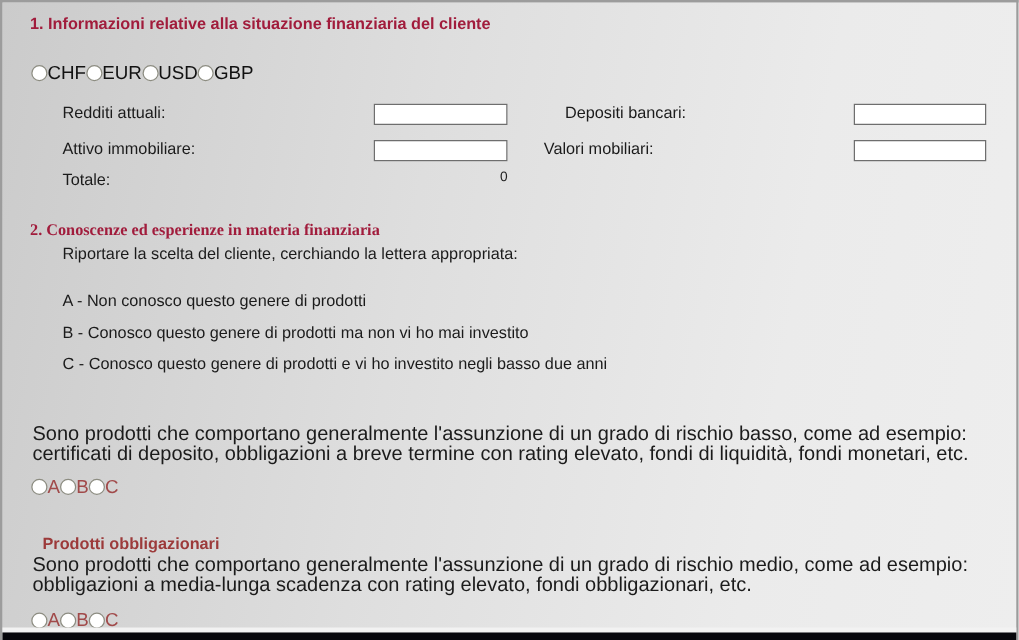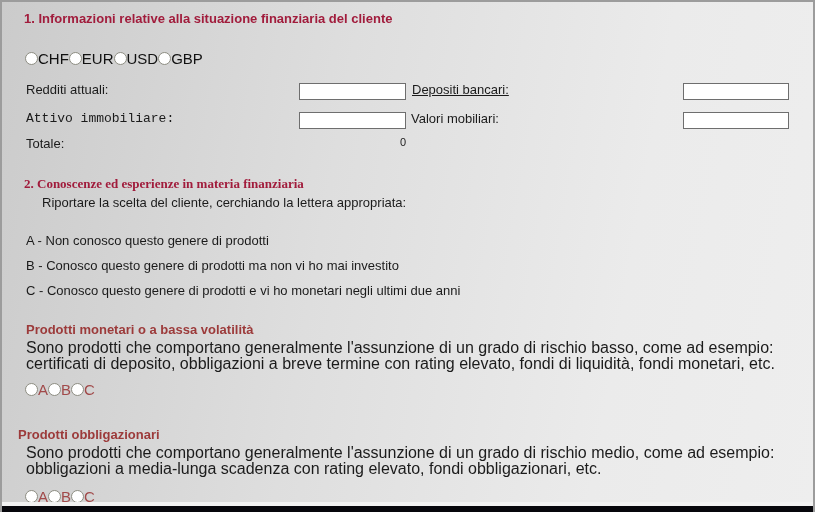--- a/index.html
+++ b/index.html
@@ -9,21 +9,21 @@
     box-sizing:border-box;
     border:2px solid #9c9c9c;border-bottom:none;
     background:linear-gradient(100deg,#cbcbcb 0%,#dedede 40%,#ebebeb 75%,#eeeeee 100%);
     font-family:"Liberation Sans","DejaVu Sans",sans-serif;
     color:#1b1b1b;
     overflow:hidden;
   }
   .abs{position:absolute;}
   .sec-title{font-size:13px;font-weight:bold;color:#a11c3c;white-space:nowrap;text-align:right;}
   .sub-title{font-size:13px;font-weight:bold;color:#9c3a3a;white-space:nowrap;}
-  .lbl{font-size:13px;white-space:nowrap;}
+  .lbl{font-size:13px;white-space:nowrap;margin-left:24px;}
   .body-txt{font-size:16px;line-height:15.5px;}
   .radio{
     display:inline-block;width:11px;height:11px;
     border:1px solid #8d8d82;border-radius:50%;
     background:#fff;vertical-align:middle;
     box-sizing:content-box;cursor:pointer;
   }
   .radio-row{display:flex;align-items:center;}
   .cur-label{font-size:15px;color:#111;cursor:pointer;}
   .abc-label{font-size:15px;color:#a14a4a;cursor:pointer;}
@@ -49,50 +49,49 @@
       <span class="radio"></span>
       <span class="cur-label">EUR</span>
       <span class="radio"></span>
       <span class="cur-label">USD</span>
       <span class="radio"></span>
       <span class="cur-label">GBP</span>
   </div>
 
   <div class="abs lbl" style="left:24px;top:80px;">Redditi attuali:</div>
   <input class="abs field-input" style="left: 297px; top: 81px;" type="text" value="">
-  <div class="abs lbl" style="left:410px;top:80px;text-decoration:underline;">Depositi bancari:</div>
+  <div class="abs lbl" style="left:426px;top:80px;">Depositi bancari:</div>
   <input class="abs field-input" style="left: 681px; top: 81px; width: 106px;" type="text" value="">
 
-  <div class="abs lbl" style="left:24px;top:109px;font-family:Liberation Mono, monospace;">Attivo immobiliare:</div>
+  <div class="abs lbl" style="left:24px;top:109px;">Attivo immobiliare:</div>
   <input class="abs field-input" style="left: 297px; top: 110px;" type="text" value="">
   <div class="abs lbl" style="left:409px;top:109px;">Valori mobiliari:</div>
   <input class="abs field-input" style="left: 681px; top: 110px; width: 106px;" type="text" value="">
 
   <div class="abs lbl" style="left:24px;top:134px;">Totale:</div>
   <div class="abs totale-val" style="left:398px;top:134px;">0</div>
 
   <div class="abs sec-title" style="left:22px;top:174px;font-family:Liberation Serif, serif;">2. Conoscenze ed esperienze in materia finanziaria</div>
-  <div class="abs lbl" style="left:40px;top:193px;">Riportare la scelta del cliente, cerchiando la lettera appropriata:</div>
+  <div class="abs lbl" style="left:24px;top:193px;">Riportare la scelta del cliente, cerchiando la lettera appropriata:</div>
 
   <div class="abs lbl" style="left:24px;top:231px;">A - Non conosco questo genere di prodotti</div>
   <div class="abs lbl" style="left:24px;top:256px;">B - Conosco questo genere di prodotti ma non vi ho mai investito</div>
-  <div class="abs lbl" style="left:24px;top:281px;">C - Conosco questo genere di prodotti e vi ho monetari negli ultimi due anni</div>
+  <div class="abs lbl" style="left:24px;top:281px;">C - Conosco questo genere di prodotti e vi ho investito negli basso due anni</div>
 
-  <div class="abs sub-title" style="left:24px;top:320px;">Prodotti monetari o a bassa volatilità</div>
   <div class="abs body-txt" style="left:24px;top:338px;width:767px;">Sono prodotti che comportano generalmente l'assunzione di un grado di rischio basso, come ad esempio: certificati di deposito, obbligazioni a breve termine con rating elevato, fondi di liquidità, fondi monetari, etc.</div>
   <div class="abs radio-row" style="left:23px;top:379px;">
     <span class="radio"></span>
       <span class="abc-label">A</span>
       <span class="radio"></span>
       <span class="abc-label">B</span>
       <span class="radio"></span>
       <span class="abc-label">C</span>
   </div>
 
-  <div class="abs sub-title" style="left:16px;top:425px;text-align:center;">Prodotti obbligazionari</div>
+  <div class="abs sub-title" style="left:32px;top:425px;text-align:center;">Prodotti obbligazionari</div>
   <div class="abs body-txt" style="left:24px;top:443px;width:767px;">Sono prodotti che comportano generalmente l'assunzione di un grado di rischio medio, come ad esempio: obbligazioni a media-lunga scadenza con rating elevato, fondi obbligazionari, etc.</div>
   <div class="abs radio-row" style="left:23px;top:486px;">
     <span class="radio"></span>
       <span class="abc-label">A</span>
       <span class="radio"></span>
       <span class="abc-label">B</span>
       <span class="radio"></span>
       <span class="abc-label">C</span>
   </div>
 

